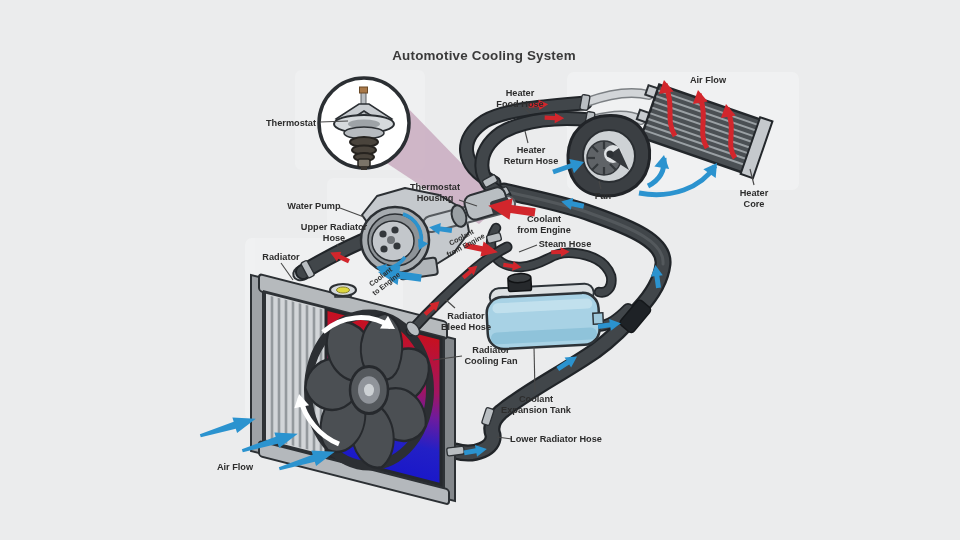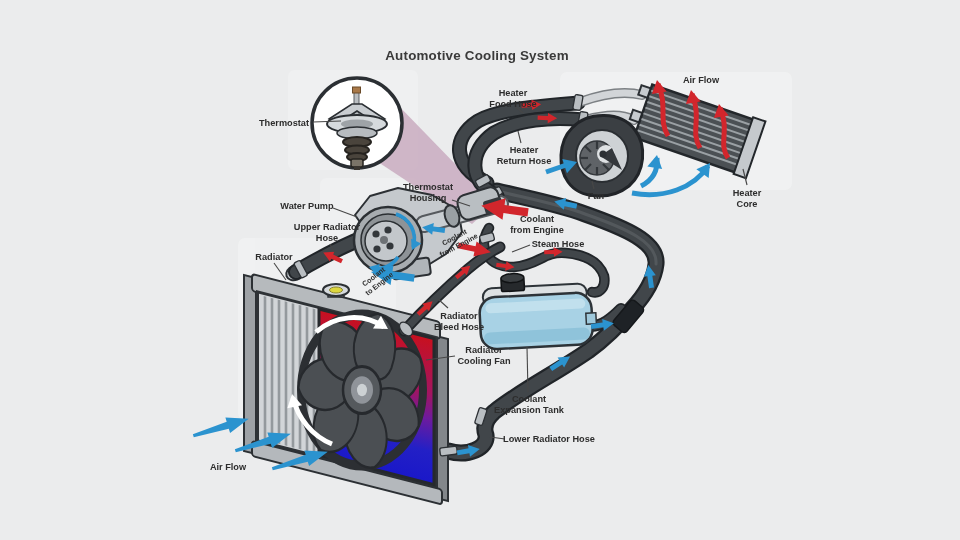--- a/index.html
+++ b/index.html
@@ -1,17 +1,17 @@
 <!DOCTYPE html>
 <html><head>
 <meta charset="utf-8">
 <style>
   html,body{margin:0;padding:0;background:#ebeced;}
   #stage{position:relative;width:802px;height:540px;overflow:hidden;
-         font-family:"Liberation Sans",sans-serif;}
+         font-family:"Liberation Sans",sans-serif;padding-left:7px;}
   svg{display:block;}
   text{font-family:"Liberation Sans",sans-serif;fill:#2d2d2d;font-weight:bold;}
   .lbl{font-size:9.2px;}
   .lbl-sm{font-size:7.2px;}
   .title{font-size:13.4px;fill:#3a3a3a;letter-spacing:.2px;}
   .leader{stroke:#474747;stroke-width:1.1;fill:none;}
   .hose-o{stroke:#212529;fill:none;stroke-linecap:round;stroke-linejoin:round;}
   .hose-i{stroke:#41464a;fill:none;stroke-linecap:round;stroke-linejoin:round;}
   .hose-h{stroke:#5d6266;fill:none;stroke-linecap:round;opacity:.65;}
   .silver{fill:#c7cbcf;stroke:#2c3034;stroke-width:2;}

